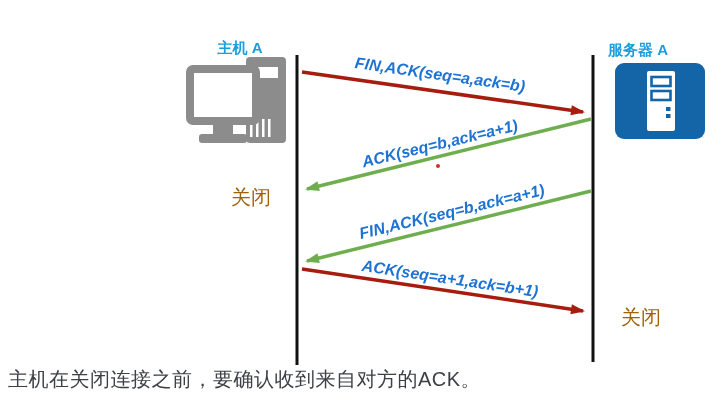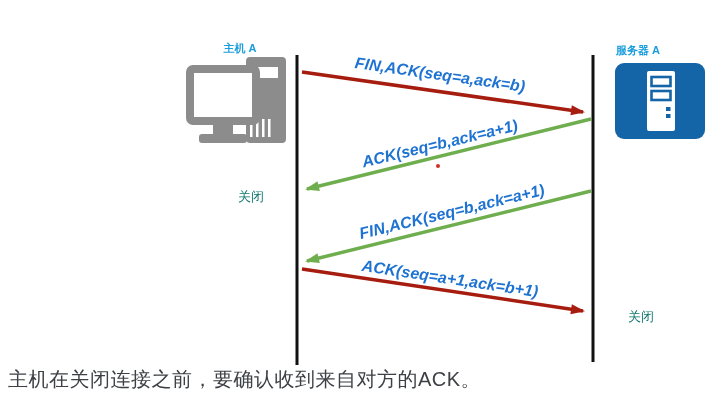--- a/index.html
+++ b/index.html
@@ -8,29 +8,29 @@
     width: 727px;
     height: 405px;
     background: #ffffff;
     overflow: hidden;
     font-family: "Liberation Sans", sans-serif;
   }
   .abs { position: absolute; }
   .entity-label {
     position: absolute;
     color: #1a9ddc;
-    font-size: 11px;
+    font-size: 15px;
     font-weight: bold;
     white-space: nowrap;
     transform: translate(-50%, -50%);
   }
   .close-label {
     position: absolute;
-    color: #0f766e;
-    font-size: 13px;
+    color: #a16207;
+    font-size: 20px;
     white-space: nowrap;
     transform: translate(-50%, -50%);
   }
   .msg-label {
     position: absolute;
     color: #1e73d2;
     font-size: 16px;
     font-style: italic;
     font-weight: bold;
     white-space: nowrap;

